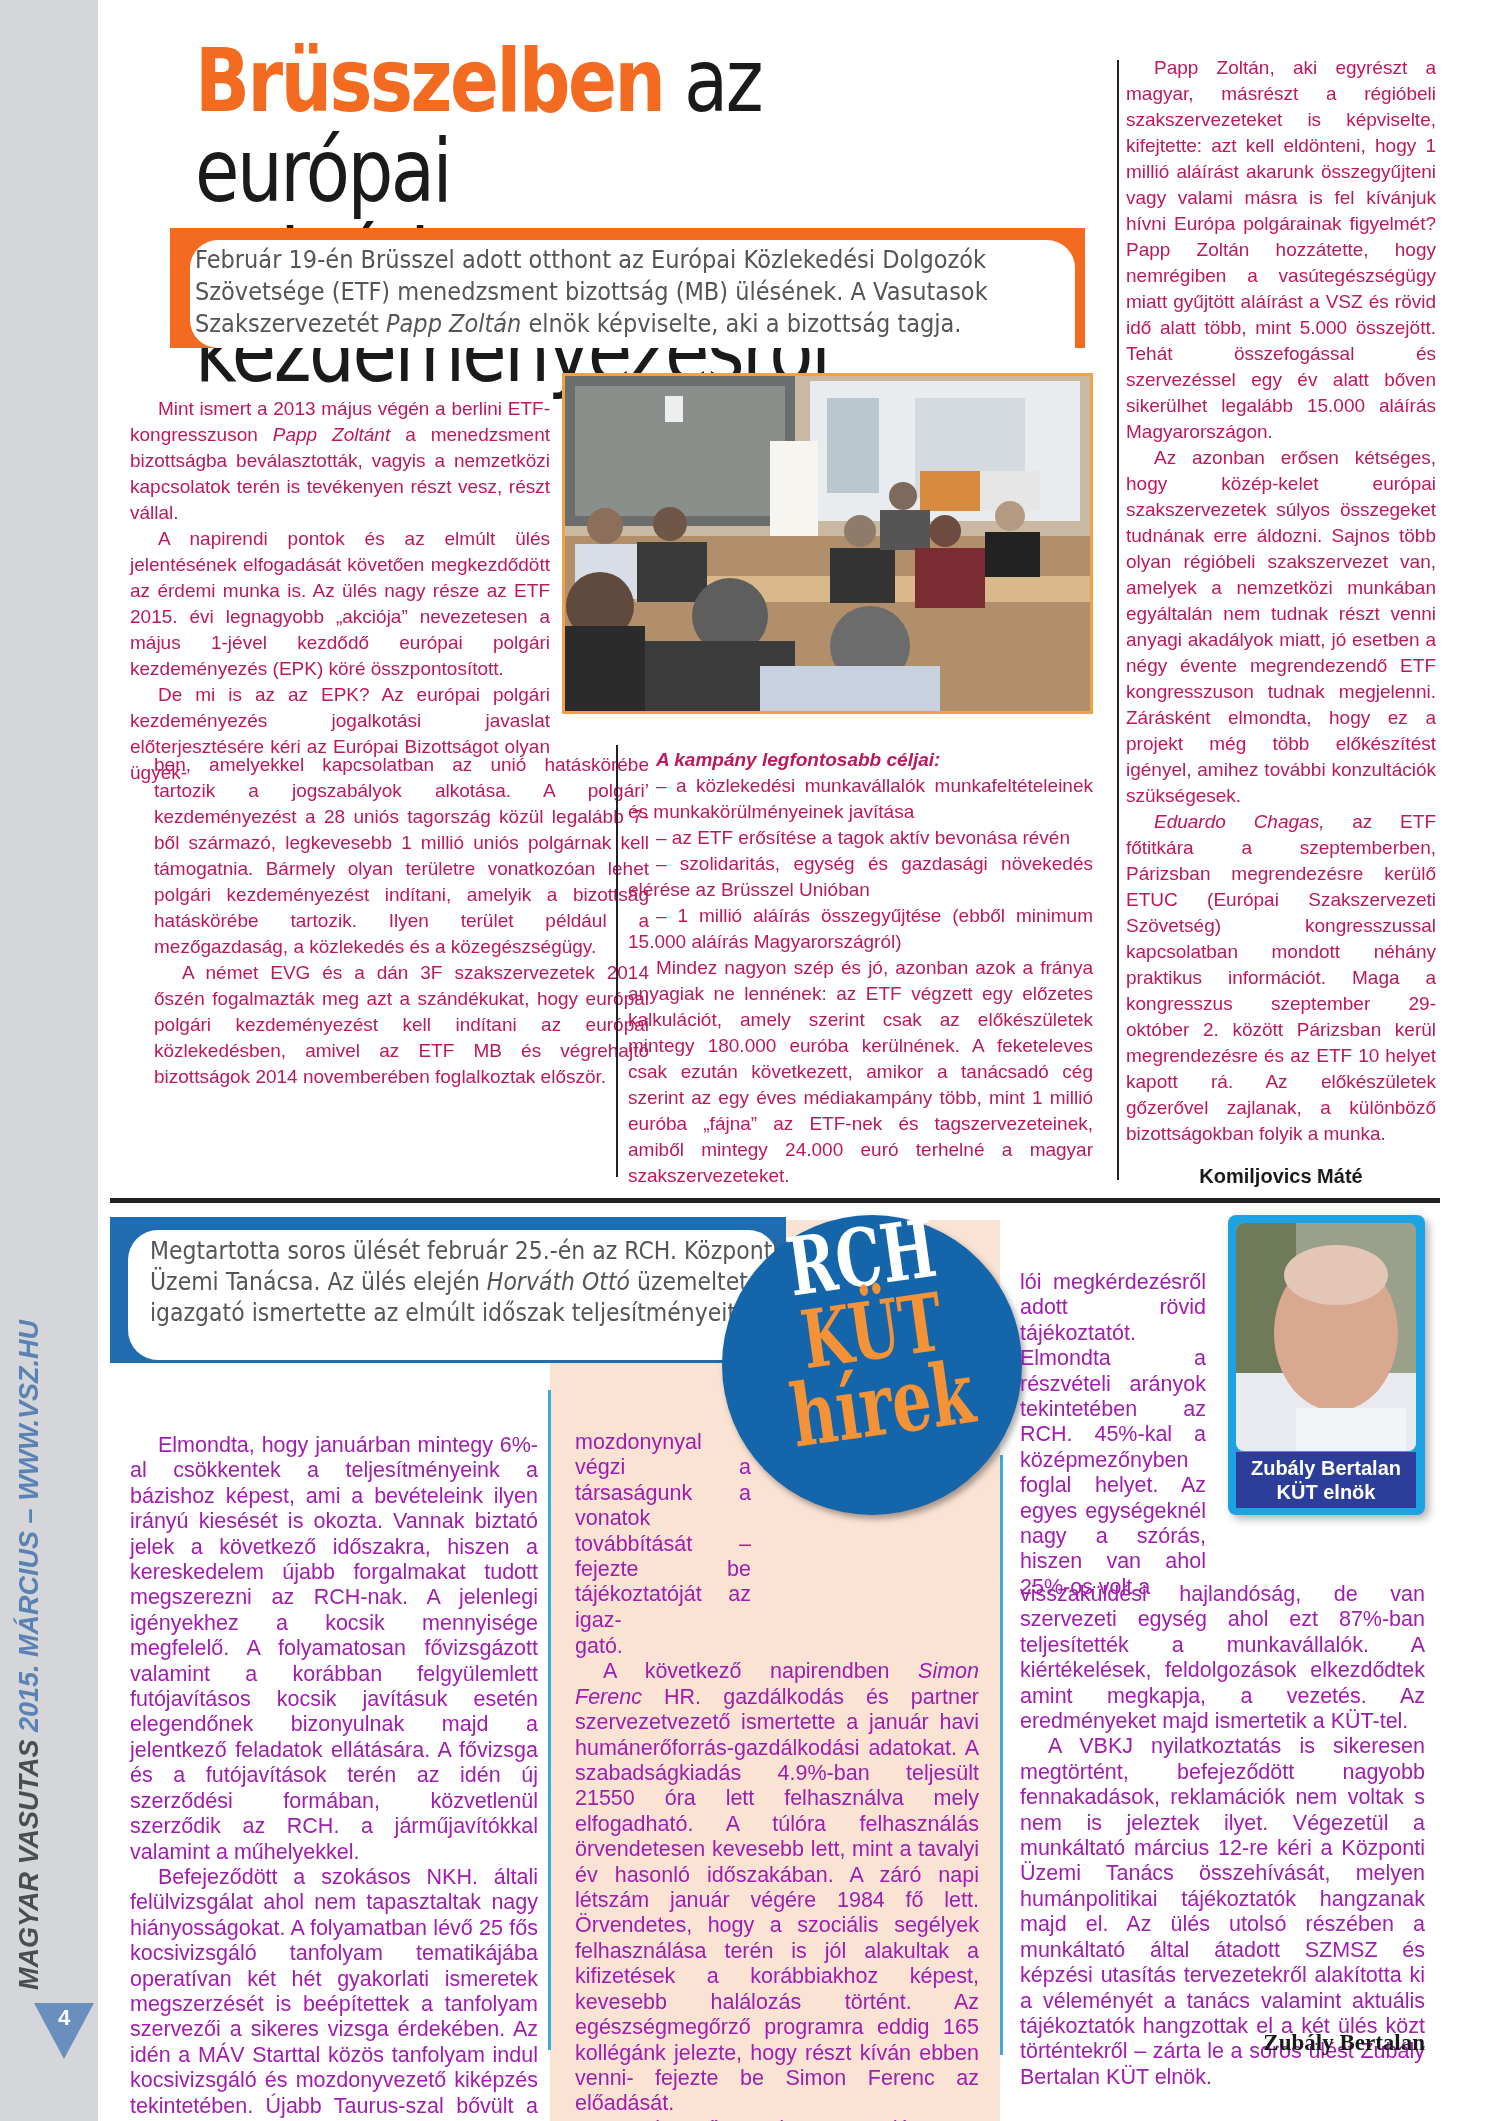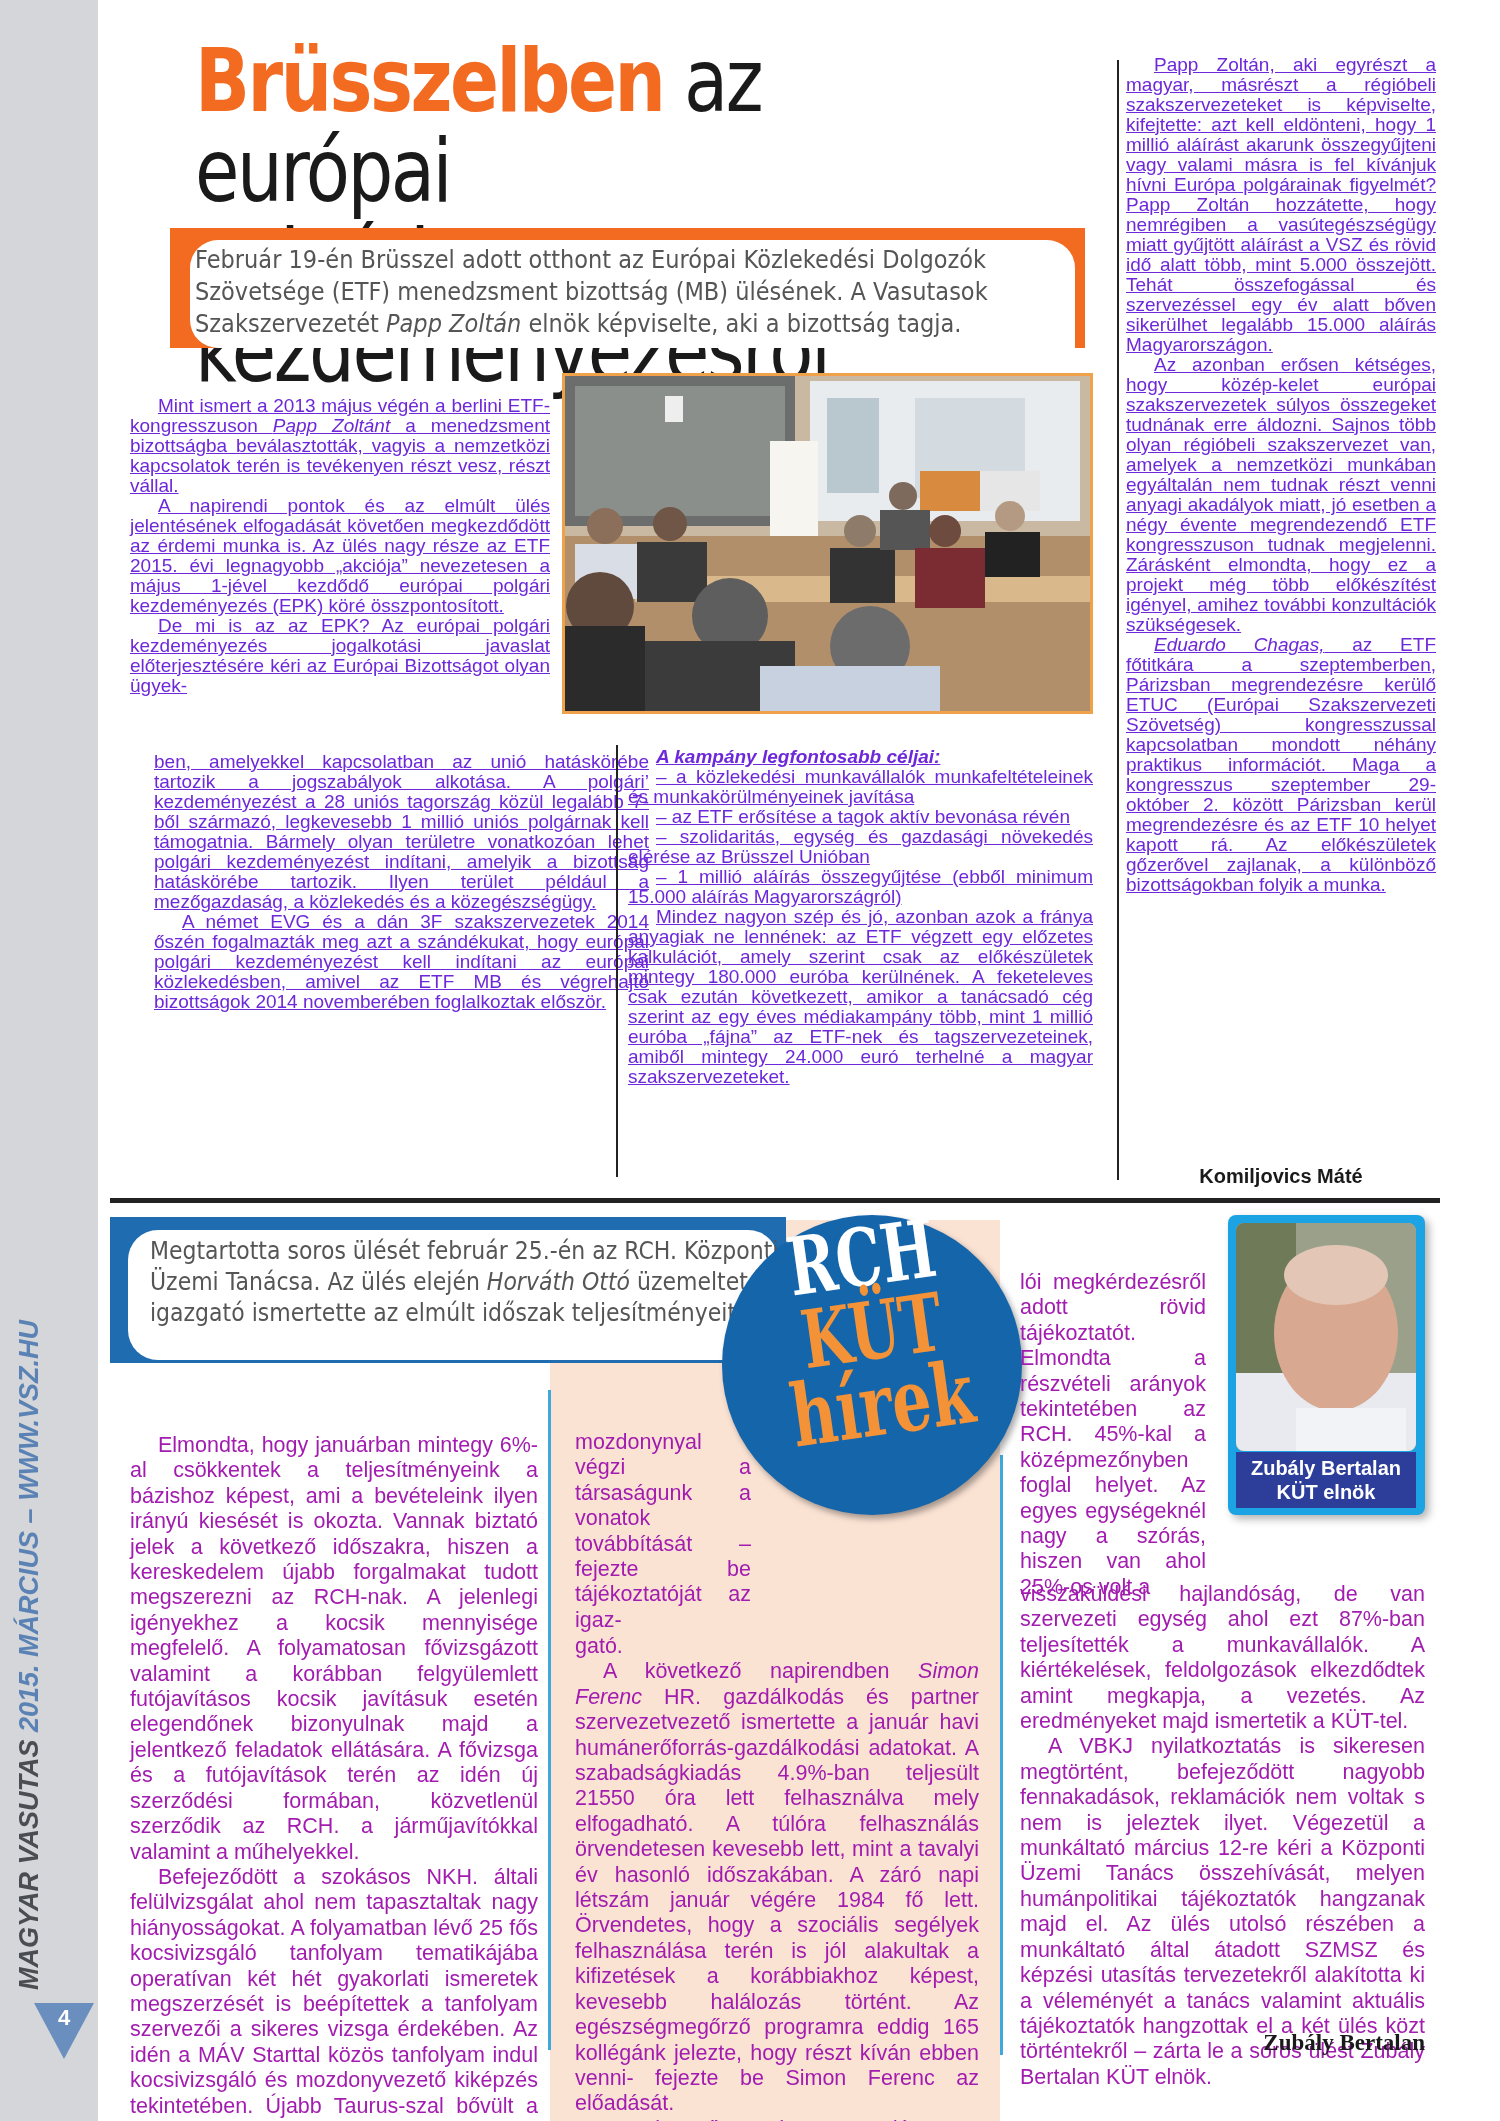--- a/index.html
+++ b/index.html
@@ -19,21 +19,21 @@
   
   #title{left:195px;top:36px;width:900px;line-height:90px;font-size:88px;color:#1a1a1a;
          font-family:"DejaVu Sans",sans-serif;letter-spacing:-3px;transform:scaleX(0.82);transform-origin:left top;}
   #title .orange{color:#f26b21;font-weight:bold;}
   #title .line2{display:block;}
   #intro-frame{left:170px;top:228px;width:915px;height:120px;background:#f26b21;border-radius:0 0 0 0;}
   #intro-inner{left:190px;top:240px;width:885px;height:108px;background:#fff;border-radius:28px 28px 0 28px;}
   #intro-text{left:195px;top:244px;width:880px;font-family:"DejaVu Sans",sans-serif;font-size:25px;
         line-height:32px;color:#555;transform:scaleX(0.9);transform-origin:left top;width:975px;}
 
-  .col{font-family:"Liberation Sans",sans-serif;font-size:19px;line-height:20px;text-align:justify;color:#6d28d9;text-decoration:underline;}
+  .col{font-family:"Liberation Sans",sans-serif;font-size:19px;line-height:26px;text-align:justify;color:#be185d;}
   .col p{margin:0;text-indent:28px;}
   .col p.noind{text-indent:0;}
   #left-col{left:130px;top:396px;width:420px;}
   #left-col-2{left:130px;top:752px;width:495px;margin-left:24px;}
   #mid-col{left:628px;top:747px;width:465px;}
   #right-col{left:1126px;top:55px;width:310px;}
   #sig1{left:1126px;top:1165px;width:310px;text-align:center;font-weight:bold;font-size:20px;}
   .vrule{background:#222;width:2px;}
 
   #photo{left:562px;top:373px;width:531px;height:341px;border:3px solid #f0a24a;box-sizing:border-box;overflow:hidden;}

